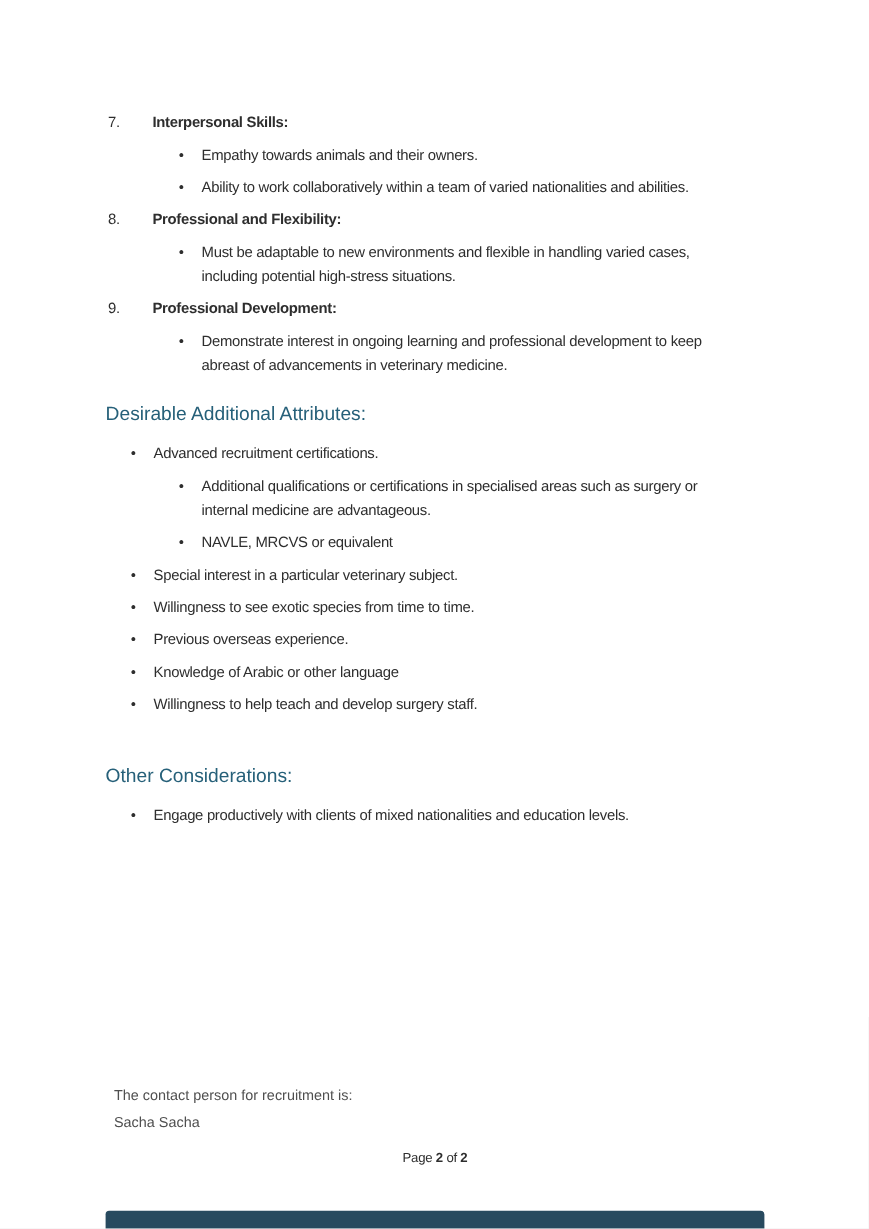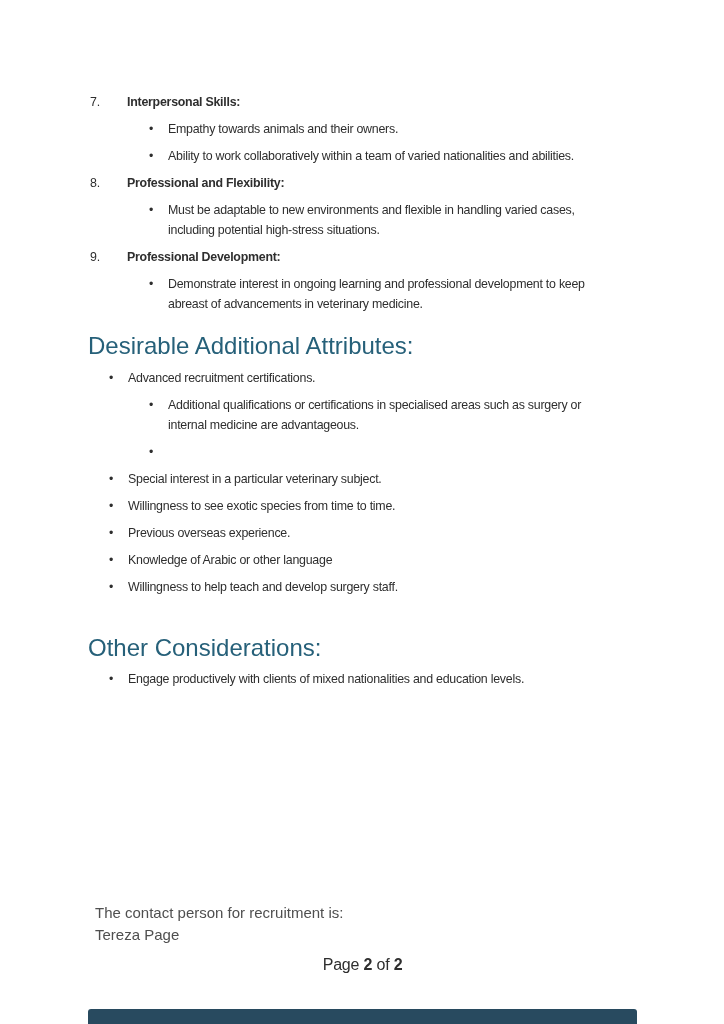--- a/index.html
+++ b/index.html
@@ -21,40 +21,40 @@
   .num-title { font-weight:bold; }
   
   .brow { display:flex; }
   .brow .dot { flex:none; width:19px; }
   .b-1 { padding-left:109px; }   
   .b-2 { padding-left:149px; }   
   .txt { white-space:pre; }
   
   .h {
     padding-left:88px;
-    font-size:24px; line-height:26px;
+    font-size:16px; line-height:26px;
     letter-spacing:0;
     font-weight:400;
     color:#266079;
   }
   
   .g92  { margin-top:92px; }
   .g7   { margin-top:7px; }
   .g19  { margin-top:19px; }
   .g9   { margin-top:9px; }
   .g24  { margin-top:38px; }
   .g8   { margin-top:8px; }
   .g213 { margin-top:213px; }
   
-  .contact { padding-left:95px; font-size:15px; line-height:22px; letter-spacing:0; color:#4f4f4f; }
+  .contact { padding-left:95px; font-size:12px; line-height:22px; letter-spacing:0; color:#4f4f4f; }
   
   .pagenum {
     margin:9px 87px 0 88px;
     text-align:center;
-    font-size:16px; letter-spacing:-0.2px;
+    font-size:11px; letter-spacing:-0.2px;
     white-space:pre;
     color:#2e2e2e;
   }
   .pagenum .bold { font-weight:bold; }
   
   .accent-bar {
     position:absolute; left:88px; bottom:0;
     width:549px; height:15px;
     background:#284a5f;
     border-radius:3px 3px 0 0;
@@ -104,20 +104,21 @@
     <span class="dot">•</span>
     <span class="txt">Advanced recruitment certifications.</span>
   </div>
   <div class="brow b-2 g7">
     <span class="dot">•</span>
     <span class="txt">Additional qualifications or certifications in specialised areas such as surgery or
 internal medicine are advantageous.</span>
   </div>
   <div class="brow b-2 g7">
     <span class="dot">•</span>
+    <span class="txt">NAVLE, MRCVS or equivalent</span>
   </div>
   <div class="brow b-1 g7">
     <span class="dot">•</span>
     <span class="txt">Special interest in a particular veterinary subject.</span>
   </div>
   <div class="brow b-1 g7">
     <span class="dot">•</span>
     <span class="txt">Willingness to see exotic species from time to time.</span>
   </div>
   <div class="brow b-1 g7">
@@ -134,20 +135,20 @@
   </div>
 
   <div class="h g24">Other Considerations:</div>
   <div class="brow b-1 g8">
     <span class="dot">•</span>
     <span class="txt">Engage productively with clients of mixed nationalities and education levels.</span>
   </div>
 
   <div class="contact g213">
     <div>The contact person for recruitment is:</div>
-    <div>Tereza Page</div>
+    <div>Sacha Sacha</div>
   </div>
 
   <div class="pagenum"><span>Page </span><span class="bold">2</span><span> of </span><span class="bold">2</span></div>
 
   <div class="accent-bar"></div>
 
 </div>
 
 </body></html>

